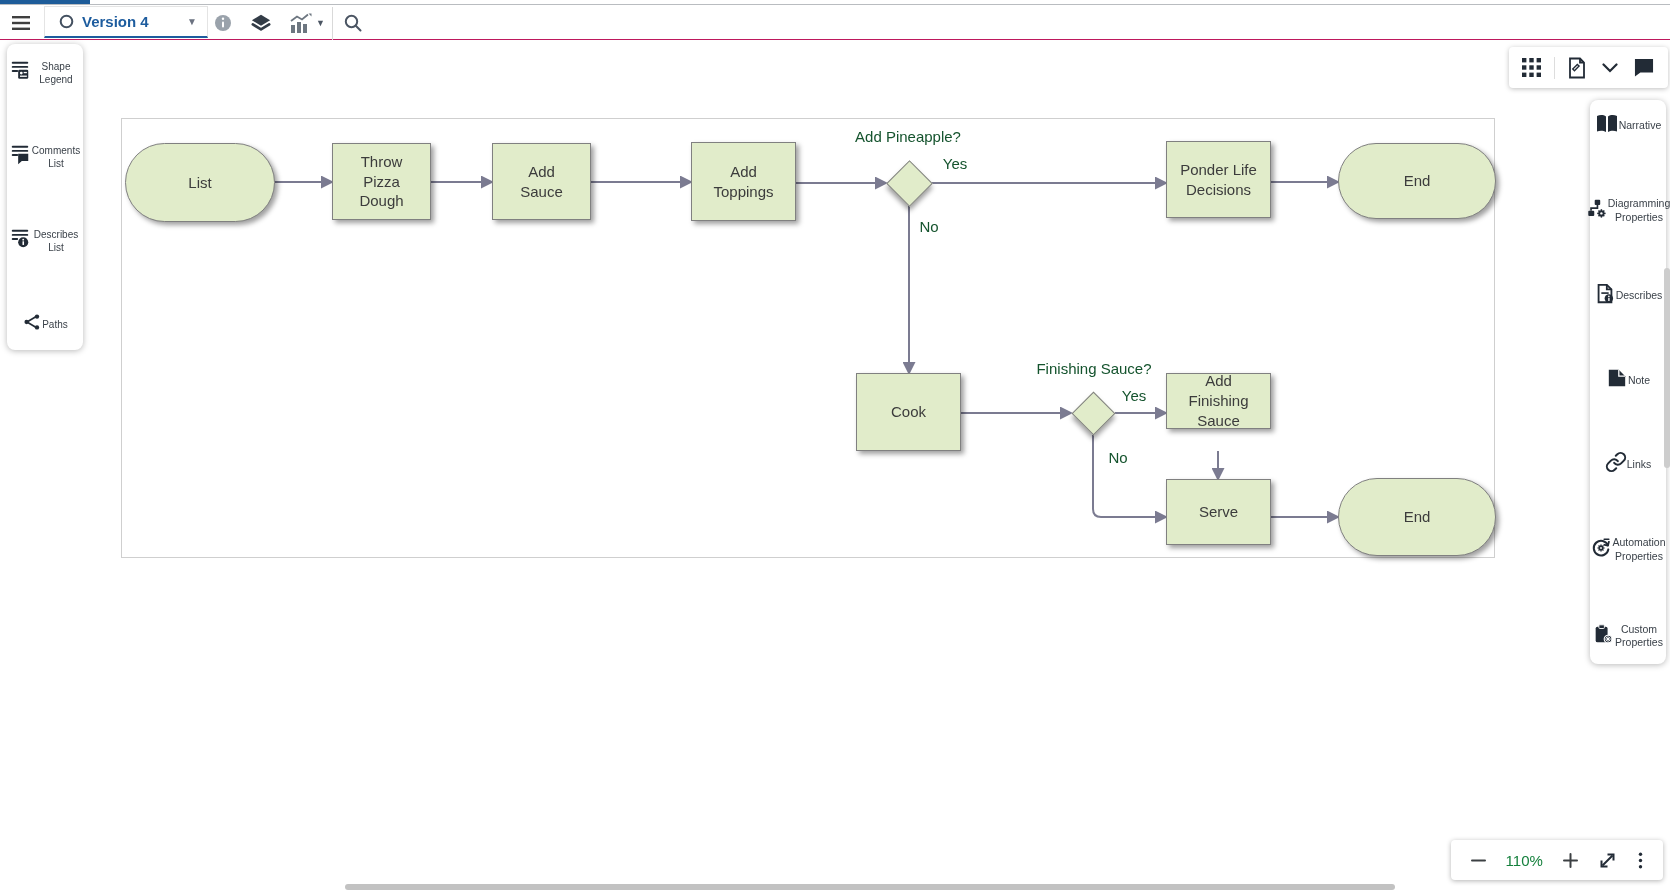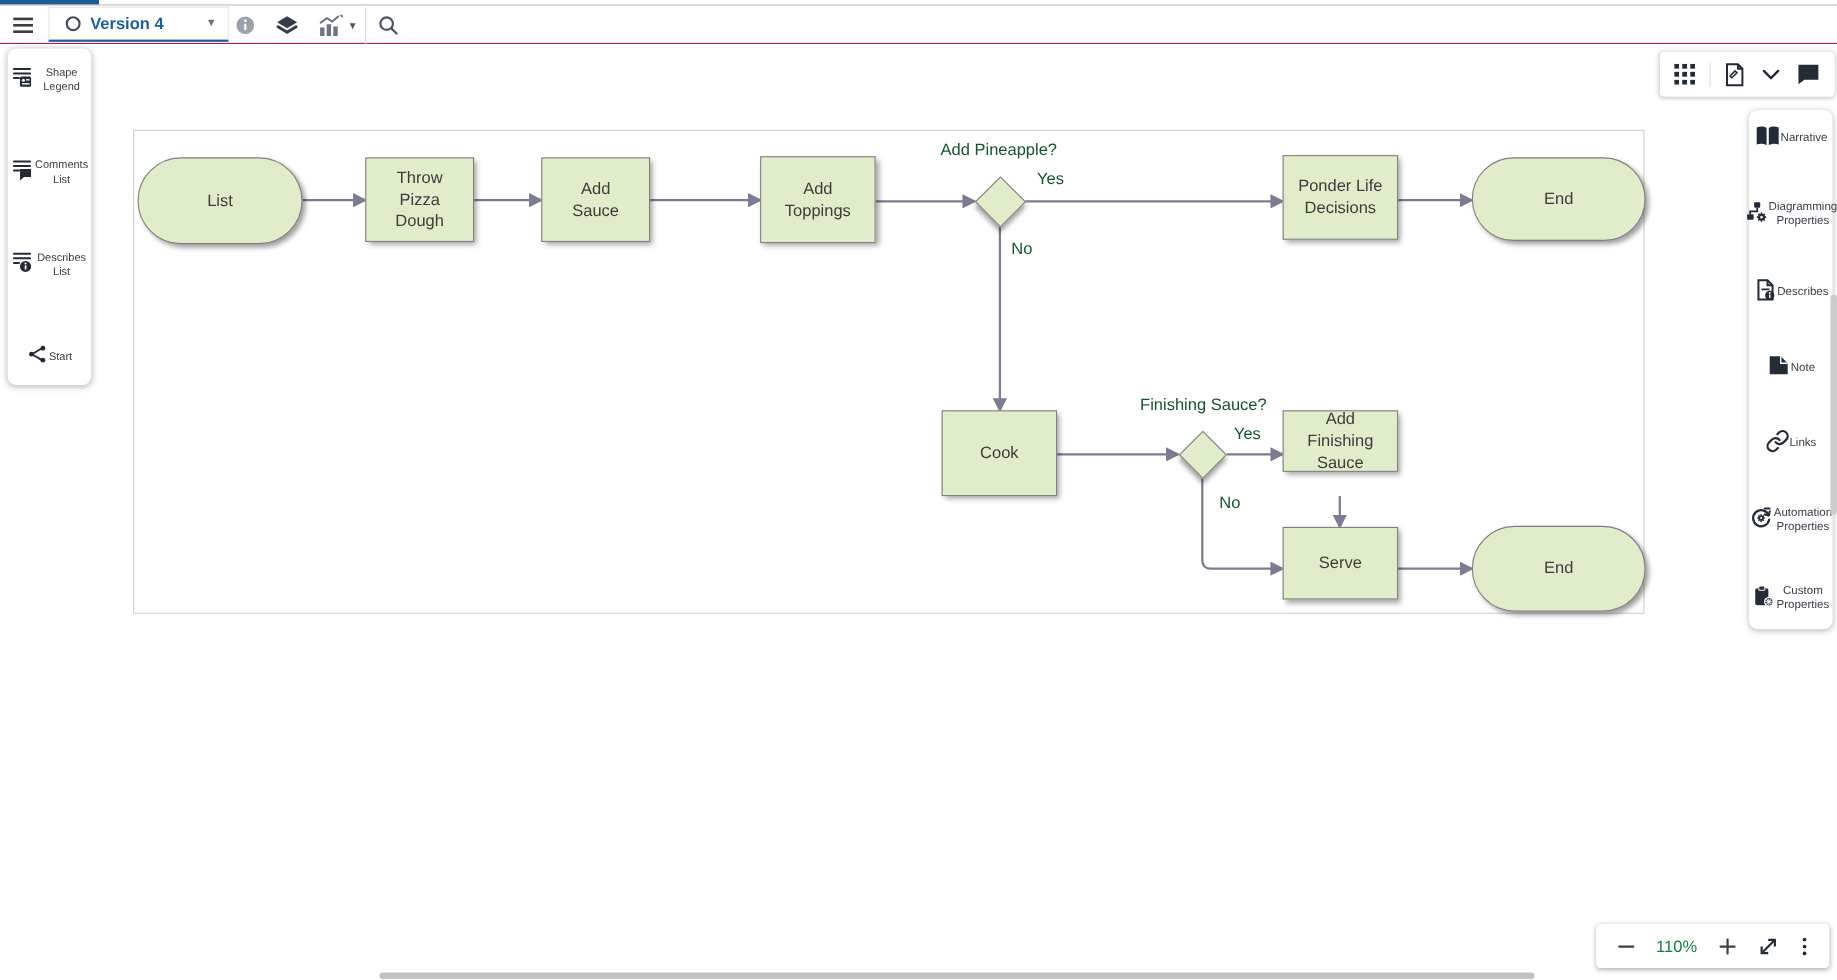--- a/index.html
+++ b/index.html
@@ -18,21 +18,21 @@
   .version-box .vcaret { margin-left:auto; margin-right:10px; color:#6b7280; font-size:10px; }
   .tb-info { left:211px; width:24px; }
   .tb-layers { left:247px; width:28px; }
   .tb-chart { left:288px; width:38px; }
   .tb-divider { position:absolute; left:332px; top:2px; width:1px; height:33px; background:#d9d9d9; }
   .tb-search { left:340px; width:26px; }
 
   
   .side-card { position:absolute; background:#fff; border-radius:8px; box-shadow:0 1px 6px rgba(0,0,0,.28); z-index:20; display:flex; flex-direction:column; align-items:center; }
   .left-panel { left:7px; top:44px; width:76px; height:306px; padding:16px 2px 14px; justify-content:space-between; }
-  .right-panel { left:1590px; top:100px; width:76px; height:472px; padding:14px 2px; justify-content:space-between; }
+  .right-panel { left:1590px; top:100px; width:76px; height:564px; padding:14px 2px; justify-content:space-between; }
   .panel-item { display:flex; flex-direction:row; align-items:center; cursor:pointer; background:none; border:none; }
   .picon { display:flex; margin-bottom:4px; }
   .plabel { font-size:10px; color:#3a4149; text-align:center; line-height:1.3; max-width:58px; }
   .right-panel .plabel { font-size:10.5px; max-width:64px; }
 
   
   .canvas-toolbar { position:absolute; left:1509px; top:47px; width:159px; height:41px; background:#fff; border-radius:4px; box-shadow:0 1px 5px rgba(0,0,0,.25); display:flex; align-items:center; justify-content:space-evenly; z-index:21; }
   .ct-divider { width:1px; height:22px; background:#ddd; }
   .icon-btn { background:none; border:none; cursor:pointer; display:flex; align-items:center; justify-content:center; padding:2px; }
 
@@ -183,21 +183,21 @@
               <line x1="6" y1="12" x2="17" y2="5.5"></line>
               <line x1="6" y1="12" x2="17" y2="18.5"></line>
             </g>
             <g fill="#222b36">
               <circle cx="5.5" cy="12" r="2.6"></circle>
               <circle cx="18" cy="5.5" r="2.6"></circle>
               <circle cx="18" cy="18.5" r="2.6"></circle>
             </g>
           </svg>
       </span>
-      <span class="plabel">Start</span>
+      <span class="plabel">Paths</span>
     </button>
   </aside>
 
   <aside class="side-card right-panel">
     <button class="panel-item">
       <span class="picon">
         <svg width="24" height="20" viewBox="0 0 24 20">
             <path d="M2 2 C5 .6 8.6 .8 11 2.4 V18 C8.6 16.4 5 16.2 2 17.4 Z" fill="#222b36"></path>
             <path d="M22 2 C19 .6 15.4 .8 13 2.4 V18 C15.4 16.4 19 16.2 22 17.4 Z" fill="#222b36"></path>
           </svg>

